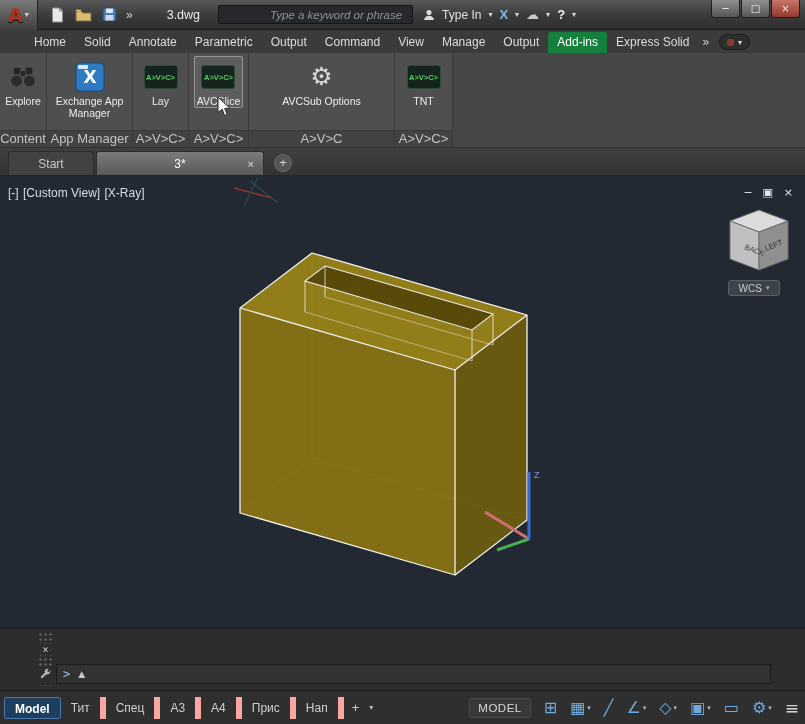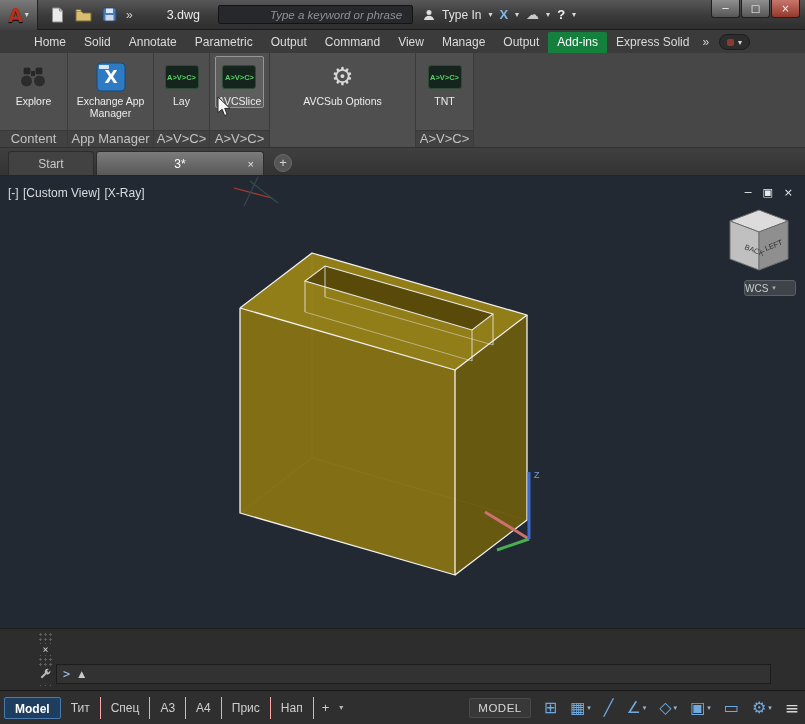--- a/index.html
+++ b/index.html
@@ -83,21 +83,21 @@
   .vpwin { position:absolute; right:12px; top:10px; color:#e8e8e8; font-size:11px; display:flex; gap:11px;
     z-index:5; font-family:"DejaVu Sans",sans-serif; }
   .scene { position:absolute; left:0; top:0; width:805px; height:452px; }
   .edge { fill:none; stroke:#f2f2f2; stroke-width:1.3; stroke-linejoin:round; }
   .hidl { stroke:#cfd4d8; stroke-opacity:.32; stroke-width:1; }
   .slotl { stroke:#ededed; stroke-opacity:.8; stroke-width:1; }
   .slotf { stroke:#e5e5e5; stroke-opacity:.5; stroke-width:1; }
   .viewcube { position:absolute; left:726px; top:32px; z-index:5; }
   .wcsbtn { position:absolute; left:728px; top:104px; width:52px; height:16px; background:#3d4348;
     border:1px solid #5a6166; border-radius:3px; color:#c9ced2; font-size:10px;
-    display:flex; align-items:center; justify-content:flex-start; gap:4px; z-index:5;margin-left:16px; }
+    display:flex; align-items:center; justify-content:center; gap:4px; z-index:5; }
   .wcsbtn .caret { font-size:7px; color:#a8adb2; }
 
   
   .cmdwin { position:absolute; left:0; top:628px; right:0; height:62px; background:#2d2d2d;
     border-top:1px solid #1d1d1d; font-family:"DejaVu Sans Mono", monospace; }
   .cmdgrip { position:absolute; left:38px; top:3px; bottom:3px; width:15px;
     background-image:radial-gradient(#5c5c5c 1px, transparent 1.3px); background-size:5px 5px; }
   .cmdclose { position:absolute; left:38px; top:15px; width:15px; text-align:center; color:#d2d2d2;
     font-size:10px; background:#2d2d2d; z-index:2; }
   .cmdwrench { position:absolute; left:39px; bottom:5px; width:14px; background:#2d2d2d; z-index:2; }
@@ -106,21 +106,21 @@
   .cmdinput { position:absolute; left:56px; right:34px; bottom:6px; height:20px; background:#323232;
     border:1px solid #1c1c1c; display:flex; align-items:center; padding:0 6px; }
   .cmdprompt { color:#9fc3e8; font-size:12px; margin-right:8px; }
   .cmdph { color:#8b8f93; font-style:italic; font-size:12.5px; flex:1; }
   .cmdup { color:#c9c9c9; font-size:9px; font-family:"DejaVu Sans",sans-serif; }
 
   
   .statusbar { position:absolute; left:0; top:690px; right:0; height:34px; background:#2f2f2f;
     border-top:1px solid #191919; display:flex; align-items:center; padding:0 6px 0 4px; }
   .ltab { padding:0 10px; height:22px; line-height:22px; color:#cfcfcf; font-size:12px;
-    border-right:1px solid #fca5a5; }
+    border-right:6px solid #fca5a5; }
   .ltab.active { background:#1d3e5f; color:#fff; border:1px solid #4a7ab0; border-radius:2px;
     font-weight:bold; }
   .ltplus { padding:0 8px; color:#cfcfcf; font-size:13px; }
   .ltchev { color:#b5b5b5; font-size:8px; margin-left:2px; font-family:"DejaVu Sans",sans-serif; }
   .stright { margin-left:auto; display:flex; align-items:center; gap:13px; }
   .modelbtn { color:#d9d9d9; font-size:11.5px; letter-spacing:.5px; padding:3px 8px;
     background:#383838; border:1px solid #4a4a4a; border-radius:2px; }
   .stgroup { display:flex; align-items:center; gap:2px; }
   .sticon { color:#6fa9de; font-size:16px; line-height:20px; font-family:"DejaVu Sans",sans-serif; }
   .crt { color:#9fb8cc; font-size:7px; font-family:"DejaVu Sans",sans-serif; }
@@ -200,21 +200,21 @@
     <span class="rtab active">Add-ins</span>
     <span class="rtab">Express Solid</span>
     <span class="rchev">»</span>
     <span class="rpill">
       <span class="dot"></span>
       <span class="caret">▾</span>
     </span>
   </div>
 
   <div class="ribbon">
-    <div class="rpanel" style="width:68px">
+    <div class="rpanel" style="width:47px">
       <div class="btnrow">
         <div class="bigbtn">
           <span class="bicon">
             <svg width="30" height="24" viewBox="0 0 30 24">
                 <rect x="5" y="2" width="8" height="8" rx="2" fill="#262626" stroke="#555"></rect>
                 <rect x="17" y="2" width="8" height="8" rx="2" fill="#262626" stroke="#555"></rect>
                 <circle cx="8.5" cy="16" r="6" fill="#2c2c2c" stroke="#555"></circle>
                 <circle cx="21.5" cy="16" r="6" fill="#2c2c2c" stroke="#555"></circle>
                 <rect x="13" y="6" width="4" height="5" fill="#262626"></rect>
               </svg>
@@ -267,20 +267,21 @@
 
     <div class="rpanel" style="width:146px">
       <div class="btnrow">
         <div class="bigbtn" style="width:86px">
           <span class="bicon">
               <span class="gearglyph">⚙</span>
             </span>
           <span>AVCSub Options</span>
         </div>
       </div>
+      <div class="plabel">A&gt;V&gt;C</div>
     </div>
 
     <div class="rpanel" style="width:58px">
       <div class="btnrow">
         <div class="bigbtn">
           <span class="bicon">
               <span class="avcbadge">A&gt;V&gt;C&gt;</span>
             </span>
           <span>TNT</span>
         </div>

